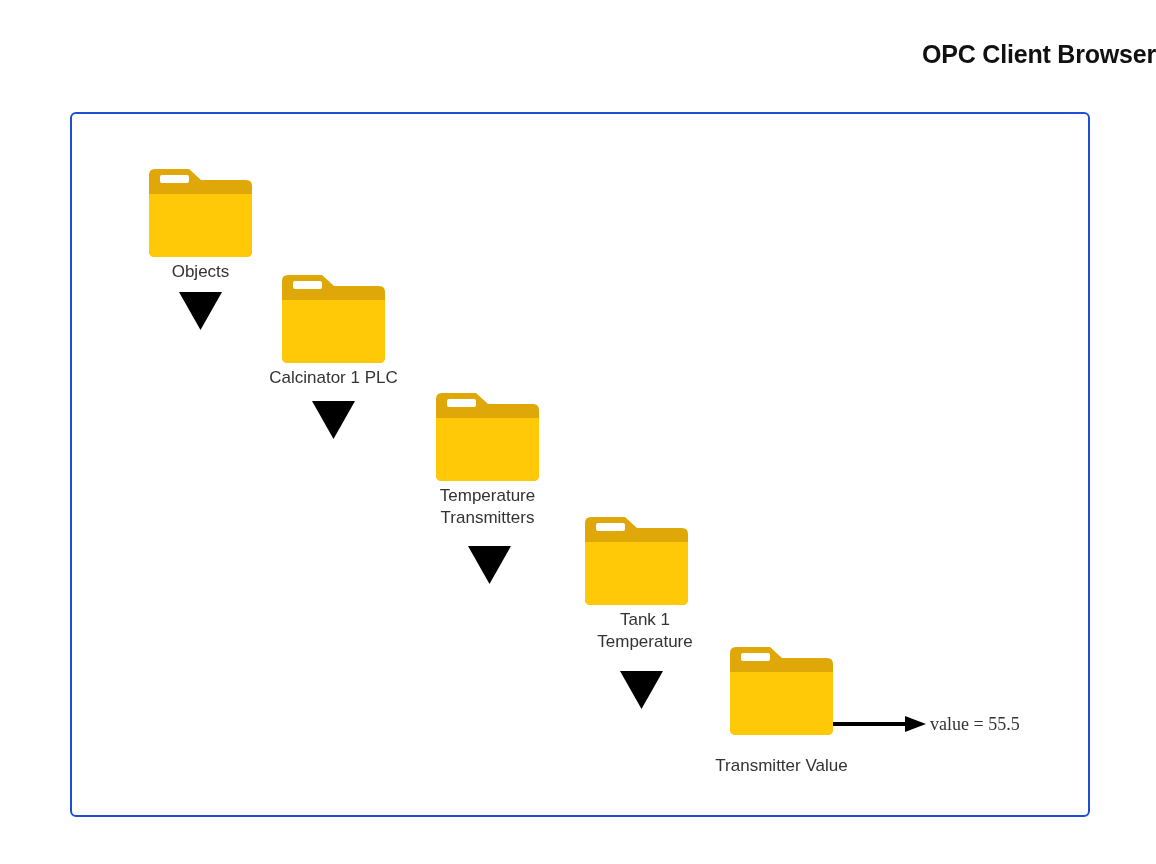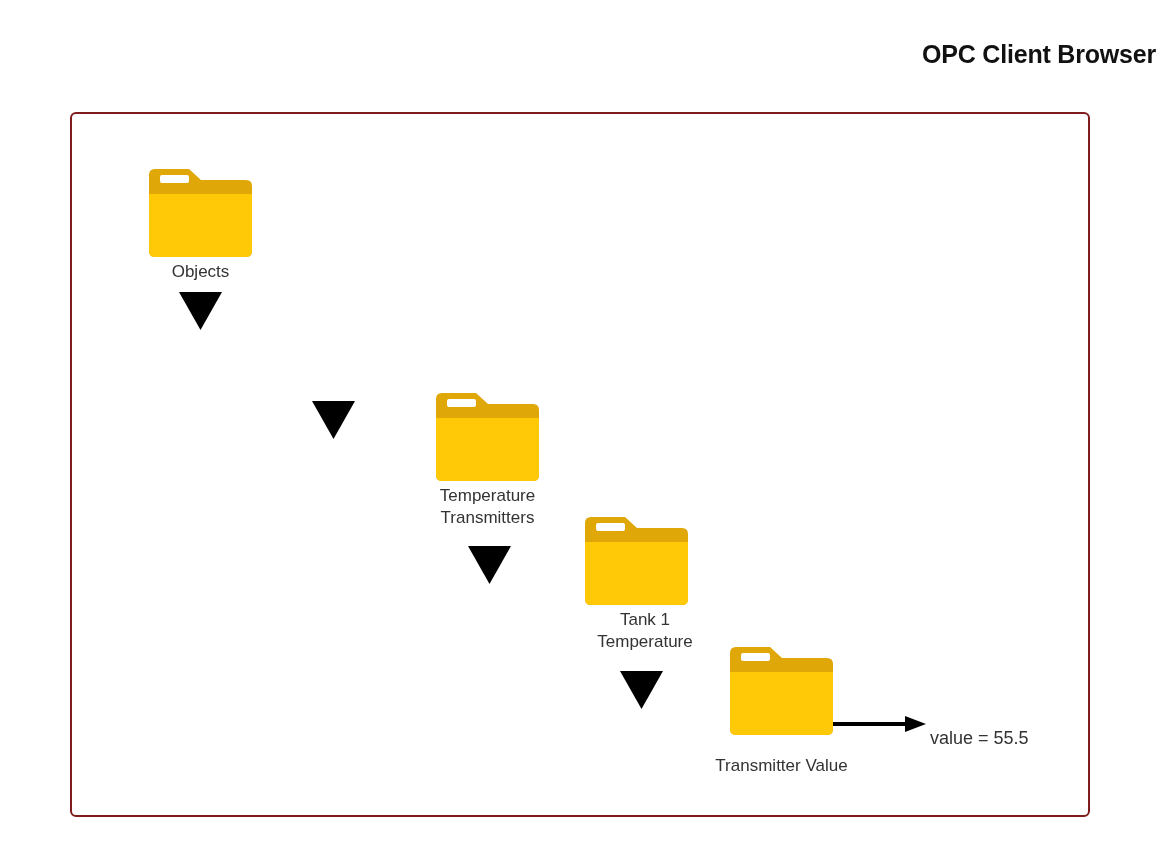--- a/index.html
+++ b/index.html
@@ -27,21 +27,21 @@
     letter-spacing: -0.2px;
   }
 
   #canvas-frame {
     position: absolute;
     left: 70px;
     top: 112px;
     width: 1020px;
     height: 705px;
     box-sizing: border-box;
-    border: 2px solid #7f1d1d;
+    border: 2px solid #1d4ed8;
     border-radius: 6px;
     background: #ffffff;
   }
 
   .node {
     position: absolute;
   }
 
   .folder-icon {
     position: relative;
@@ -94,20 +94,30 @@
     </span>
     <div class="node-label" style="top:92px;">Objects</div>
   </div>
 
   <div class="down-arrow" style="left:107px; top:178px;">
     <svg width="43" height="38" viewBox="0 0 43 38">
       <polygon points="0,0 43,0 21.5,38" fill="#000000"></polygon>
     </svg>
   </div>
 
+  <div class="node" style="left:210px; top:161px; width:103px; height:88px;">
+    <span class="folder-icon">
+      <svg width="103" height="88" viewBox="0 0 103 88">
+        <path d="M0 6 Q0 0 6 0 L40 0 L52 11 L97 11 Q103 11 103 17 L103 82 Q103 88 97 88 L6 88 Q0 88 0 82 Z" fill="#E0A709"></path>
+        <path d="M0 25 L103 25 L103 82 Q103 88 97 88 L6 88 Q0 88 0 82 Z" fill="#FFC907"></path>
+        <rect x="11" y="6" width="29" height="8" rx="2" fill="#FFFFFF"></rect>
+      </svg>
+    </span>
+    <div class="node-label" style="top:92px;">Calcinator 1 PLC</div>
+  </div>
 
   <div class="down-arrow" style="left:240px; top:287px;">
     <svg width="43" height="38" viewBox="0 0 43 38">
       <polygon points="0,0 43,0 21.5,38" fill="#000000"></polygon>
     </svg>
   </div>
 
   <div class="node" style="left:364px; top:279px; width:103px; height:88px;">
     <span class="folder-icon">
       <svg width="103" height="88" viewBox="0 0 103 88">
@@ -155,15 +165,15 @@
     <div class="node-label" style="top:108px;">Transmitter Value</div>
   </div>
 
   <div class="value-connector" style="left:761px; top:600px;">
     <svg width="93" height="20" viewBox="0 0 93 20">
       <line x1="0" y1="10" x2="74" y2="10" stroke="#000000" stroke-width="4"></line>
       <polygon points="72,2 93,10 72,18" fill="#000000"></polygon>
     </svg>
   </div>
 
-  <div id="value-readout" style="left:858px; top:614px;">value = 55.5</div>
+  <div id="value-readout" style="left:858px; top:600px;font-family:Liberation Serif, serif;">value = 55.5</div>
 
 </div>
 
 </body></html>

